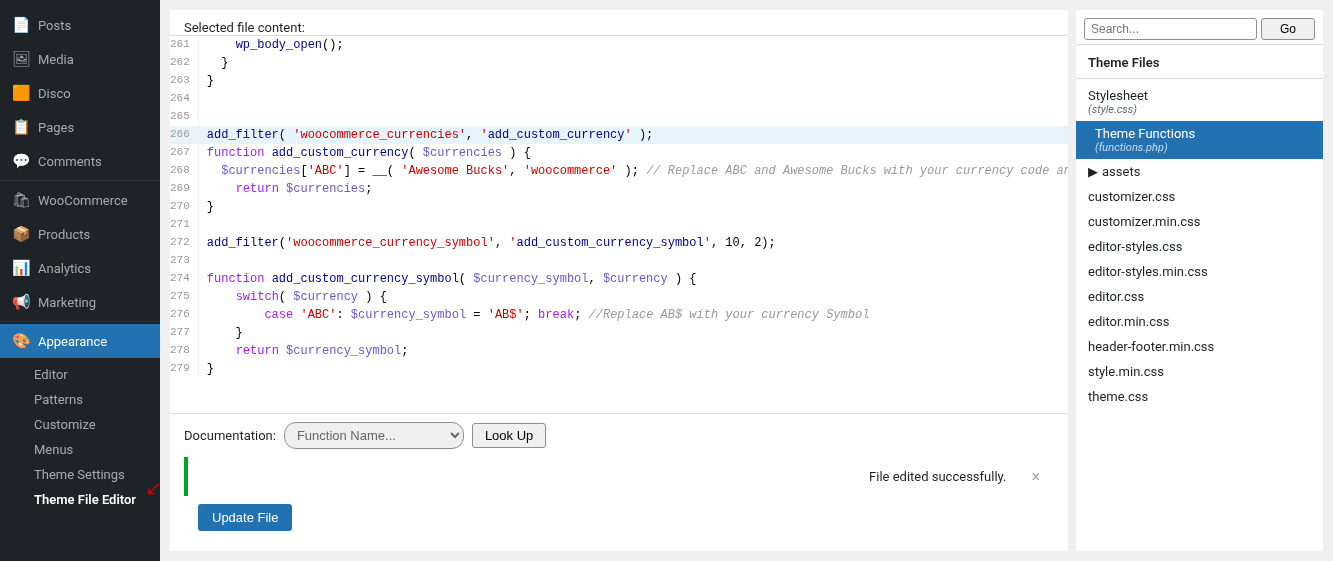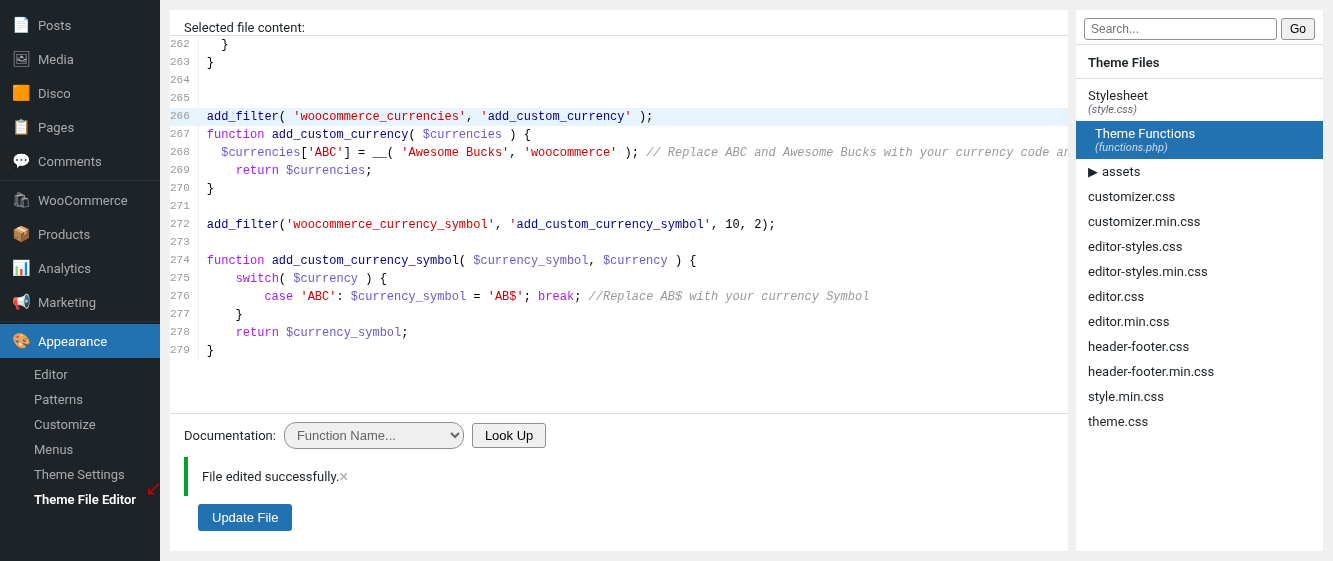--- a/index.html
+++ b/index.html
@@ -139,22 +139,23 @@
       font-size: 13px;
     }
 
     #success-bar {
       margin: 0 14px 8px 14px;
       background: #fff;
       border-left: 4px solid #00a32a;
       padding: 10px 14px;
       display: flex;
       align-items: center;
-      justify-content: flex-start;
+      justify-content: flex-end;
       border-radius: 0 2px 2px 0;
+      gap: 25px;
     }
     #success-bar span { font-size: 13px; color: #1d2327; }
     #success-bar .close-x { color: #a7aaad; cursor: pointer; font-size: 16px; }
 
     #update-btn {
       margin: 0 14px 10px 14px;
       padding: 6px 14px;
       background: #2271b1;
       color: #fff;
       border: none;
@@ -305,20 +306,24 @@
 
     <div id="editor-panel">
       <div id="editor-header">
         <span>Selected file content:</span>
       </div>
 
       <div id="code-area">
         <table class="code-table">
           <tbody id="code-lines">
               <tr>
+                <td class="line-num">261</td>
+                <td class="line-code">    <span class="fn">wp_body_open</span>();</td>
+              </tr>
+              <tr>
                 <td class="line-num">262</td>
                 <td class="line-code">  }</td>
               </tr>
               <tr>
                 <td class="line-num">263</td>
                 <td class="line-code">}</td>
               </tr>
               <tr>
                 <td class="line-num">264</td>
                 <td class="line-code">&nbsp;</td>
@@ -402,21 +407,21 @@
 
       <div style="padding: 0 14px 10px;">
         <button id="update-btn">Update File</button>
       </div>
     </div>
 
     <div id="theme-files-panel">
 
       <div style="padding: 8px 8px 4px; display:flex; gap:4px; border-bottom:1px solid #dcdcde;">
         <input type="text" style="flex: 1 1 0%; padding: 3px 6px; border: 1px solid rgb(140, 143, 148); border-radius: 3px; font-size: 12px;" placeholder="Search...">
-        <button style="padding:3px 8px; background:#f0f0f1; border:1px solid #8c8f94; border-radius:3px; font-size:12px; cursor:pointer;">Go</button>
+        <button style="padding:3px 18px; background:#f0f0f1; border:1px solid #8c8f94; border-radius:3px; font-size:12px; cursor:pointer;">Go</button>
       </div>
 
       <div id="theme-files-header">Theme Files</div>
 
       <div id="theme-files-list">
 
         <div class="file-item">
           <div>Stylesheet</div>
           <div class="file-sub">(style.css)</div>
         </div>
@@ -431,21 +436,20 @@
           <span>▶</span>
           <span>assets</span>
         </div>
         <div id="other-files-list">
             <div class="file-item">customizer.css</div>
             <div class="file-item">customizer.min.css</div>
             <div class="file-item">editor-styles.css</div>
             <div class="file-item">editor-styles.min.css</div>
             <div class="file-item">editor.css</div>
             <div class="file-item">editor.min.css</div>
-            <div class="file-item">header-footer.css</div>
             <div class="file-item">header-footer.min.css</div>
             <div class="file-item">style.min.css</div>
             <div class="file-item">theme.css</div>
           </div>
       </div>
     </div>
 
   </div>
 </div>
 

